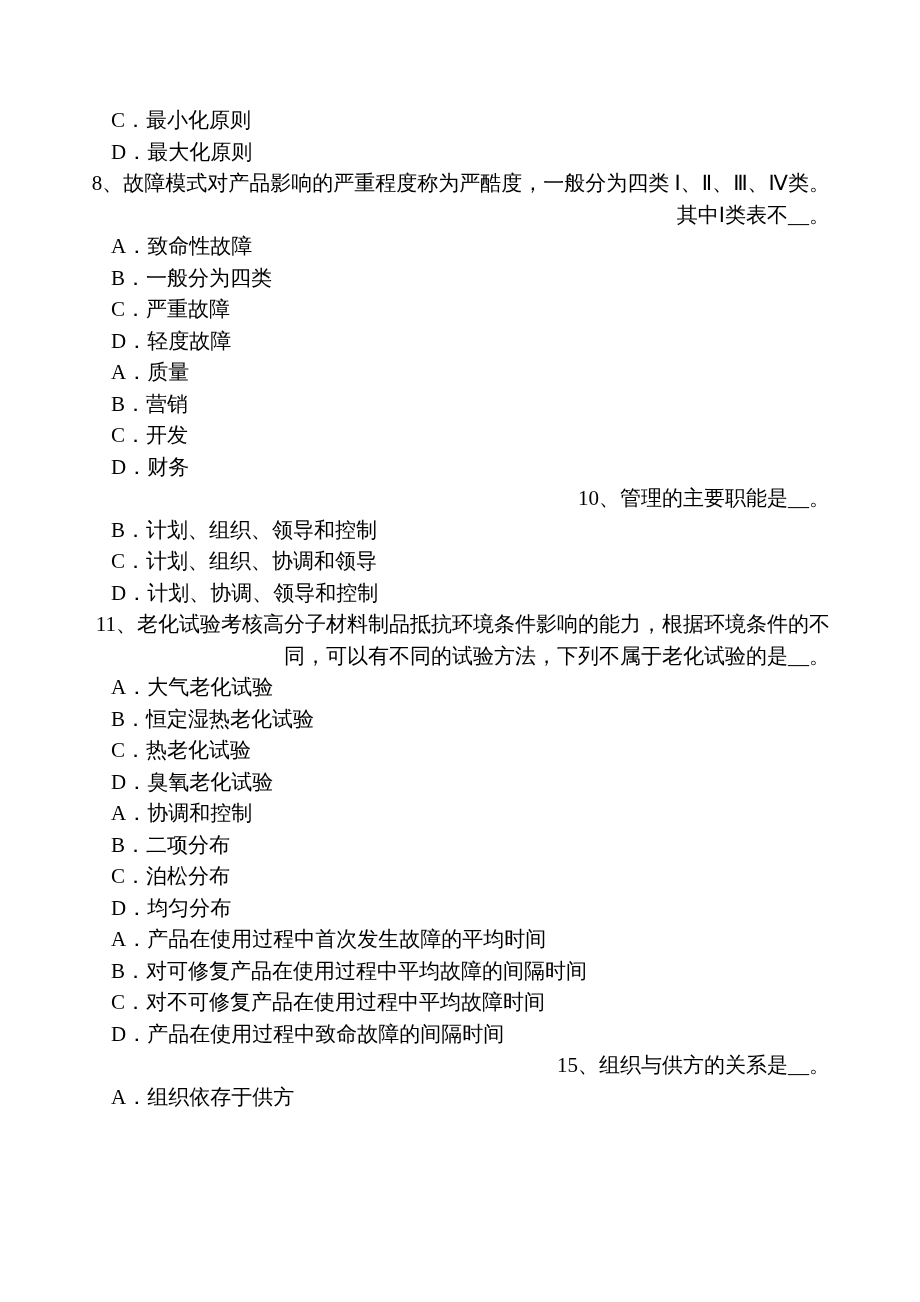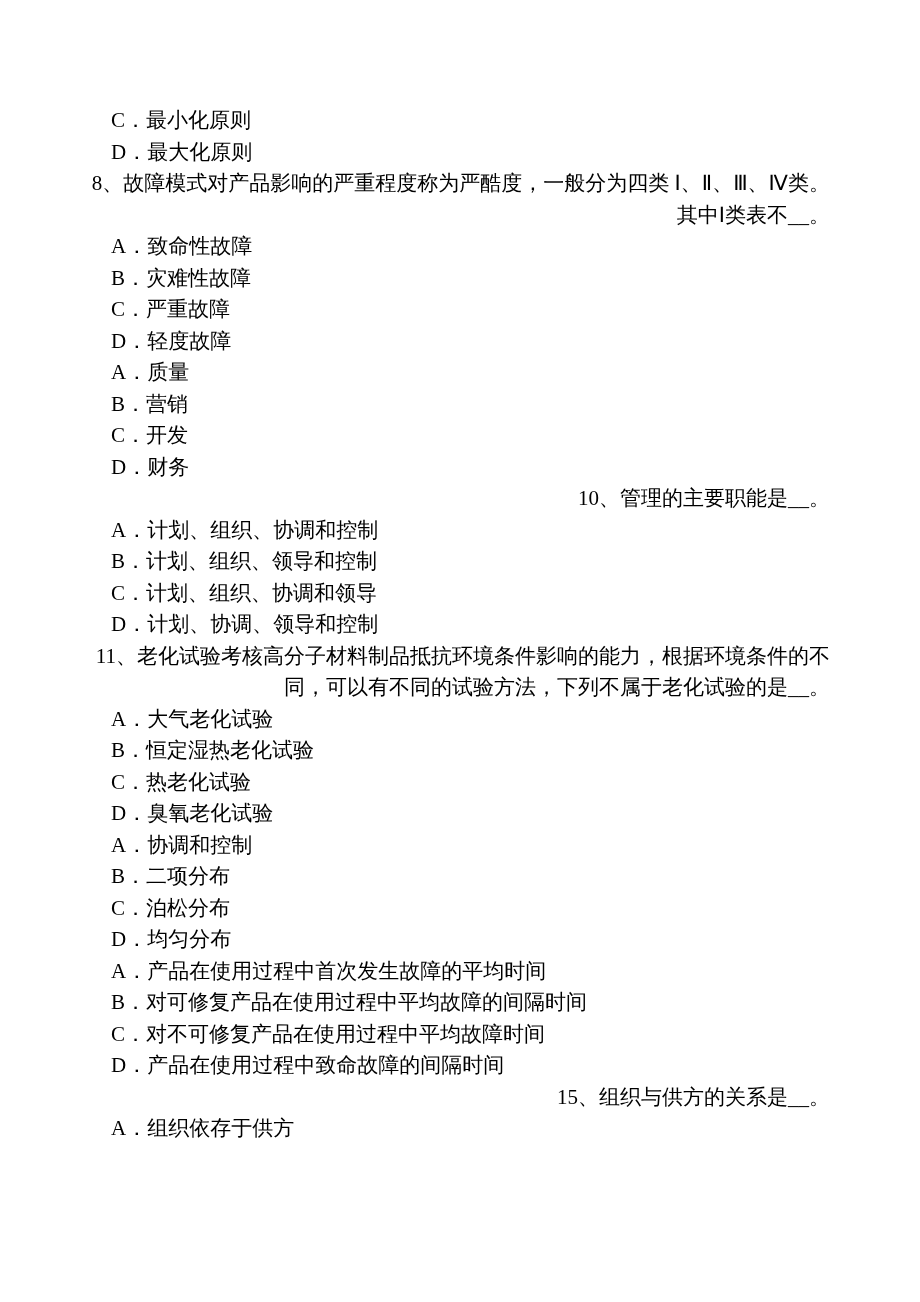--- a/index.html
+++ b/index.html
@@ -29,31 +29,30 @@
 </head>
 <body>
 
 <div class="page">
 
   <span class="line option">C．最小化原则</span>
   <span class="line option">D．最大化原则</span>
 
   <span class="line question">8、故障模式对产品影响的严重程度称为严酷度，一般分为四类 Ⅰ、Ⅱ、Ⅲ、Ⅳ类。其中Ⅰ类表不__。</span>
   <span class="line option">A．致命性故障</span>
-  <span class="line option">B．灾难性故障</span>
+  <span class="line option">B．一般分为四类</span>
   <span class="line option">C．严重故障</span>
   <span class="line option">D．轻度故障</span>
 
   <span class="line option">A．质量</span>
   <span class="line option">B．营销</span>
   <span class="line option">C．开发</span>
   <span class="line option">D．财务</span>
 
   <span class="line question">10、管理的主要职能是__。</span>
-  <span class="line option">A．计划、组织、协调和控制</span>
   <span class="line option">B．计划、组织、领导和控制</span>
   <span class="line option">C．计划、组织、协调和领导</span>
   <span class="line option">D．计划、协调、领导和控制</span>
 
   <span class="line question">11、老化试验考核高分子材料制品抵抗环境条件影响的能力，根据环境条件的不同，可以有不同的试验方法，下列不属于老化试验的是__。</span>
   <span class="line option">A．大气老化试验</span>
   <span class="line option">B．恒定湿热老化试验</span>
   <span class="line option">C．热老化试验</span>
   <span class="line option">D．臭氧老化试验</span>
 

